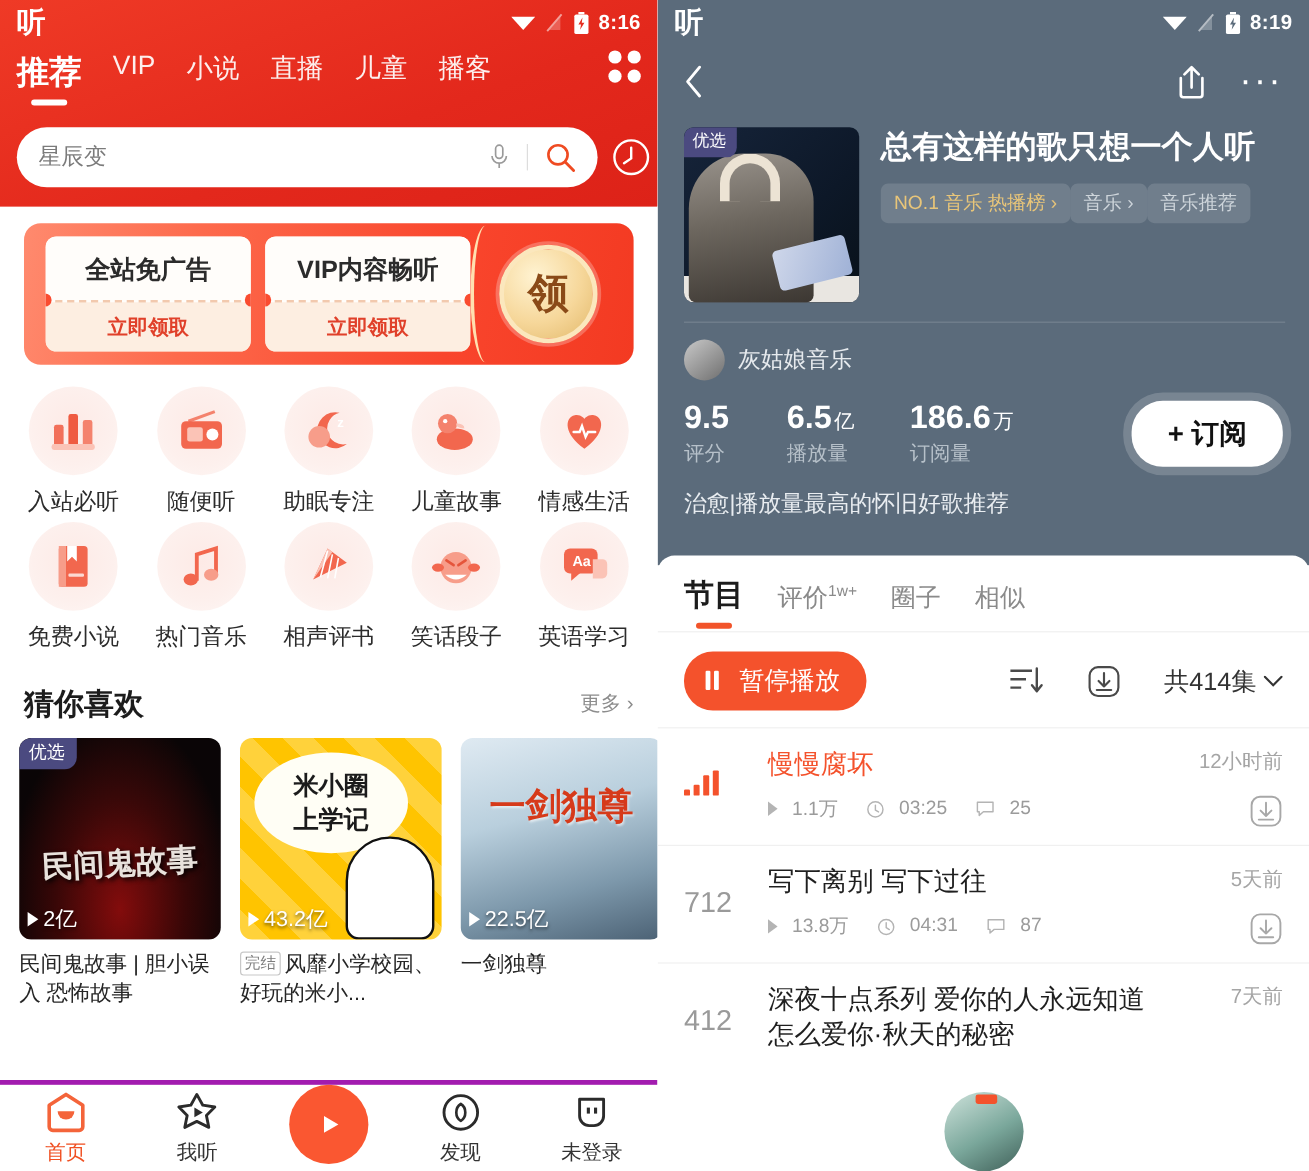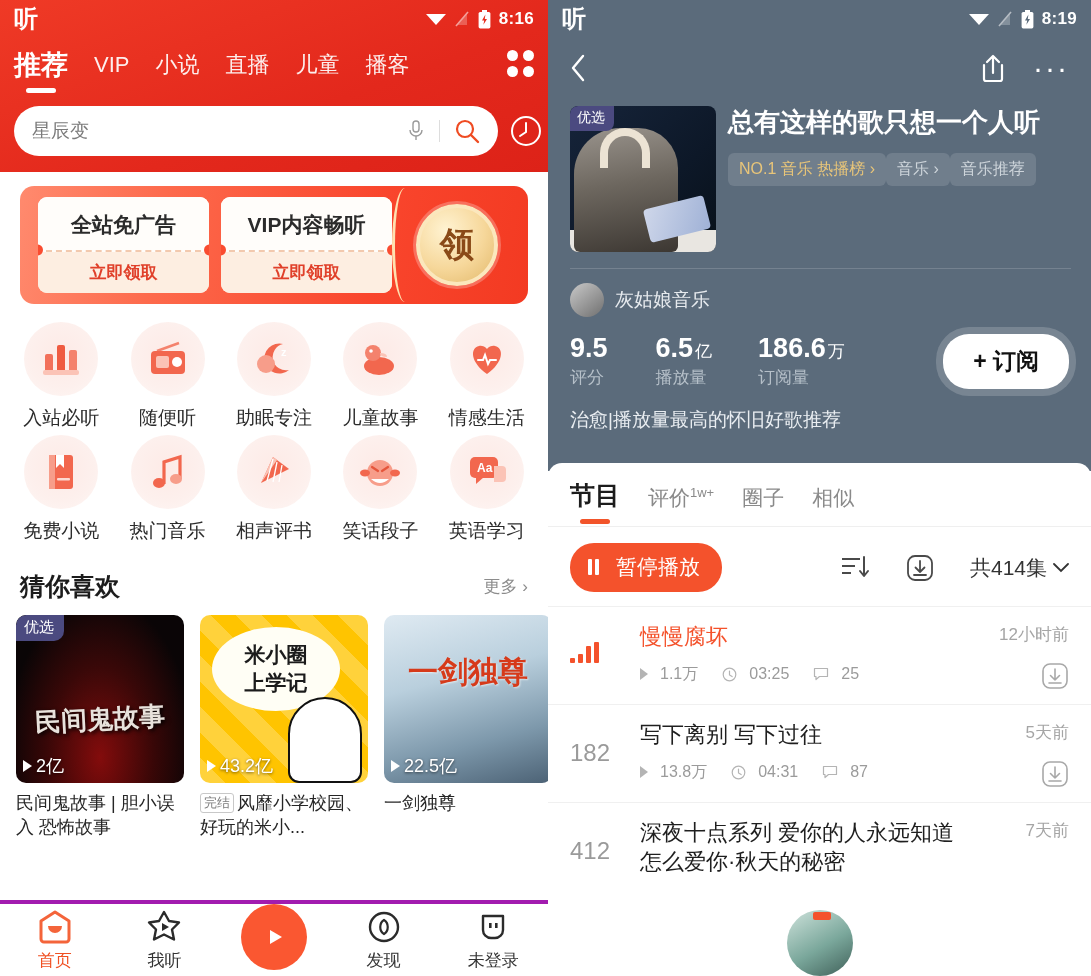--- a/index.html
+++ b/index.html
@@ -22,21 +22,21 @@
   .logo-ting {
     font-family: "DejaVu Sans", sans-serif; font-size: 24px; font-weight: 700;
     letter-spacing: -1px; line-height: 1;
   }
   .sb-right { margin-left: auto; display: flex; align-items: center; gap: 8px; }
   .sb-time { font-size: 17px; font-weight: 700; letter-spacing: .3px; }
   .ico-wifi { width: 20px; height: 14px; }
   .ico-sig  { width: 16px; height: 16px; opacity: .55; }
   .ico-bat  { width: 13px; height: 19px; }
 
-  .tabs-row { display: flex; align-items: center; padding: 4px 14px 0 14px; gap: 26px; height: 62px; }
+  .tabs-row { display: flex; align-items: flex-start; padding: 4px 14px 0 14px; gap: 26px; height: 62px; }
   .tab-item { color: #fff; opacity: .92; font-size: 22px; position: relative; padding-bottom: 12px; cursor: pointer; }
   .tab-item.active { font-size: 27px; font-weight: 700; opacity: 1; }
   .tab-underline { position: absolute; left: 50%; transform: translateX(-50%); bottom: 2px; width: 30px; height: 5px; border-radius: 3px; background: #fff; }
   .grid-icon { margin-left: auto; display: grid; grid-template-columns: 11px 11px; grid-gap: 5px; padding-bottom: 16px; cursor: pointer; }
   .grid-icon i { width: 11px; height: 11px; background: #fff; border-radius: 50%; display: block; }
 
   .search-row { display: flex; align-items: center; padding: 6px 5px 16px 14px; gap: 11px; }
   .searchbox {
     flex: 1; height: 50px; background: #fff; border-radius: 25px;
     display: flex; align-items: center; padding: 0 18px;
@@ -155,21 +155,21 @@
       background: linear-gradient(170deg,#9a948d 0%, #6d675f 45%, #3c3732 100%);
       border-radius: 46px 40px 6px 6px; }
   .cover .hp { position: absolute; left: 30px; top: 22px; width: 50px; height: 40px;
       border: 8px solid #ece3d4; border-bottom: none; border-radius: 30px 30px 0 0; }
   .cover .tablet { position: absolute; right: 8px; bottom: 16px; width: 62px; height: 34px;
       background: linear-gradient(120deg,#cfd7ea,#9fb1d6); transform: rotate(-14deg); border-radius: 4px; }
   .cover .desk { position: absolute; left: 0; right: 0; bottom: 0; height: 22px; background: #e9e6e1; }
   .cover-badge { position: absolute; left: 0; top: 0; background: #4b4a80; color: #fff; font-size: 14px;
       padding: 3px 9px 4px 7px; border-radius: 8px 0 8px 0; z-index: 2; }
 
-  .r-info { flex: 1; padding-left: 12px; min-width: 0; }
+  .r-info { flex: 1; padding-left: 18px; min-width: 0; }
   .r-title { color: #fff; font-size: 26px; font-weight: 700; line-height: 1.28; }
   .r-tags { display: flex; margin-top: 14px; }
   .tag {
     background: rgba(255,255,255,.13); border-radius: 6px; padding: 6px 11px;
     font-size: 16px; color: #cdd4da; white-space: nowrap; cursor: pointer;
   }
   .tag.gold { color: #e8c579; }
 
   .r-sep { height: 1px; background: rgba(255,255,255,.16); margin: 16px 20px 0 22px; }
   .r-author { display: flex; align-items: center; gap: 11px; padding: 14px 22px 0 22px; cursor: pointer; }
@@ -701,21 +701,21 @@
             <svg width="28" height="28" viewBox="0 0 28 28">
               <rect x="2" y="2" width="24" height="24" rx="7" fill="none" stroke="#a8a8a8" stroke-width="1.6"></rect>
               <path d="M14 7 v11 M9.5 13.5 L14 18 l4.5 -4.5" fill="none" stroke="#a8a8a8" stroke-width="1.6" stroke-linecap="round" stroke-linejoin="round"></path>
               <line x1="8" y1="21" x2="20" y2="21" stroke="#a8a8a8" stroke-width="1.6" stroke-linecap="round"></line>
             </svg>
           </div>
         </div>
       </div>
 
       <div class="ep">
-        <div class="ep-idx">182</div>
+        <div class="ep-idx">712</div>
         <div class="ep-body">
           <div class="ep-title">写下离别 写下过往</div>
           <div class="ep-meta">
             <span>
                 <i class="tri-s"></i>
                 <b style="font-weight:400">13.8万</b>
               </span>
             <span>
               <svg width="15" height="15" viewBox="0 0 15 15">
                   <circle cx="7.5" cy="7.5" r="6.3" fill="none" stroke="#b4b4b4" stroke-width="1.2"></circle>

